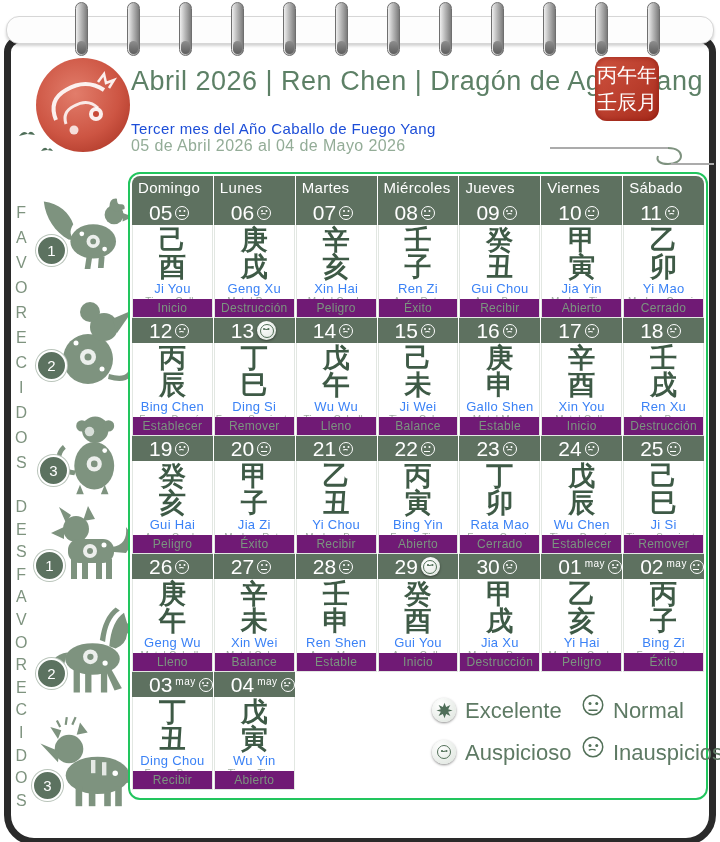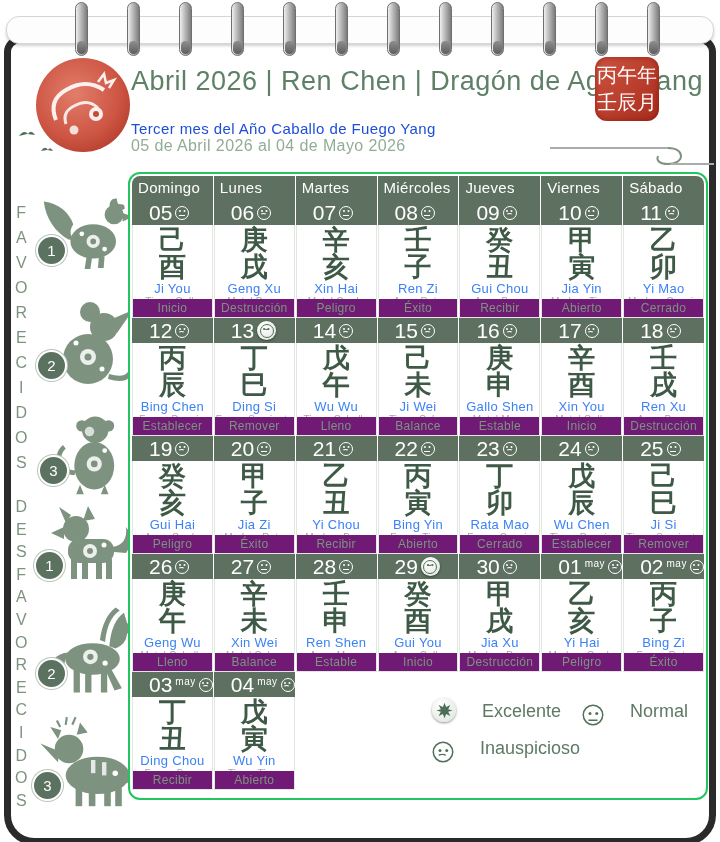--- a/index.html
+++ b/index.html
@@ -77,21 +77,21 @@
   .face.smile::after{content:'';position:absolute;left:1.8px;top:-.5px;width:7px;height:6px;
         border-radius:50%;border:1.5px solid transparent;border-bottom-color:currentColor;box-sizing:border-box;}
   .face.green{color:#527058;}
   .chip{width:19px;height:19px;border-radius:50%;display:inline-flex;align-items:center;
         justify-content:center;background:radial-gradient(circle at 35% 28%,#ffffff,#dde4dd);
         box-shadow:0 1px 2.5px rgba(0,0,0,.45);flex:0 0 auto;}
 
   
   .legend{position:absolute;left:432px;top:698px;display:grid;
           grid-template-columns:150px 160px;row-gap:16px;}
-  .legend-item{display:flex;align-items:flex-end;gap:26px;color:#5e7a64;font-size:18px;}
+  .legend-item{display:flex;align-items:flex-start;gap:9px;color:#5e7a64;font-size:22px;}
   .legend-item .chip{width:24px;height:24px;}
   .legend-face{transform:scale(1.5);transform-origin:center;margin:0 4px;}
 </style>
 </head>
 <body>
 
 <div class="stage">
 
   <div class="pad"></div>
   <div class="band"></div>
@@ -701,18 +701,24 @@
             <path fill="#4e6e58" d="M12 1l2.3 6.2 6-3.1-3.1 6 6.2 1.9-6.2 1.9 3.1 6-6-3.1L12 23l-2.3-6.2-6 3.1 3.1-6L.6 12l6.2-1.9-3.1-6 6 3.1z"></path>
           </svg>
       </span>
       <span>Excelente</span>
     </div>
     <div class="legend-item">
       <span class="face normal green legend-face"></span>
       <span>Normal</span>
     </div>
     <div class="legend-item">
+      <span class="chip">
+        <span class="face smile green"></span>
+      </span>
+      <span>Auspicioso</span>
+    </div>
+    <div class="legend-item">
       <span class="face sad green legend-face"></span>
       <span>Inauspicioso</span>
     </div>
   </div>
 
 </div>
 
 </body></html>

